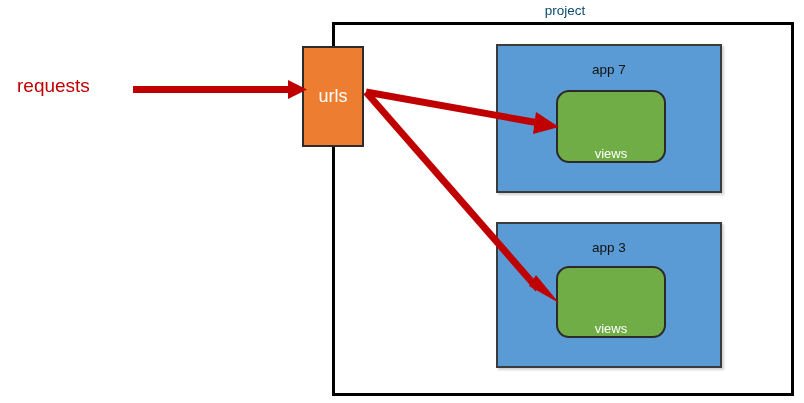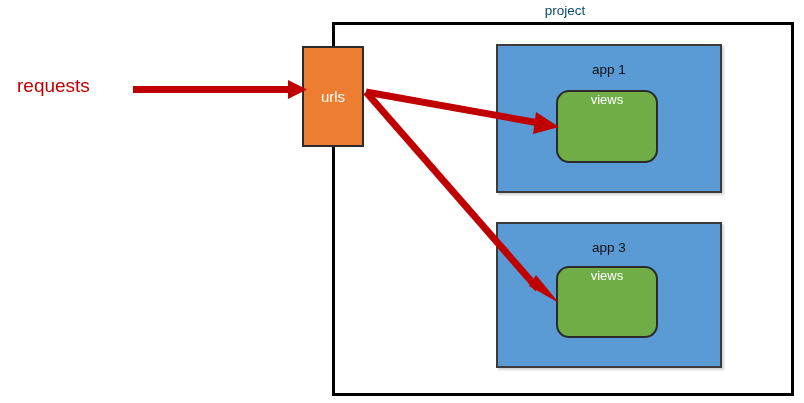--- a/index.html
+++ b/index.html
@@ -48,21 +48,21 @@
     height: 101px;
     background: #ED7D31;
     border: 2px solid #2b2b2b;
     box-sizing: border-box;
     display: flex;
     align-items: center;
     justify-content: center;
     z-index: 5;
   }
   #urls-box .node-label {
-    font-size: 15px;
+    font-size: 18px;
     color: #ffffff;
     line-height: 15px;
   }
   
   .app-box {
     position: absolute;
     left: 496px;
     width: 226px;
     background: #5B9BD5;
     border: 2px solid #3b3b3b;
@@ -78,27 +78,27 @@
     text-align: center;
     font-size: 13.5px;
     color: #111111;
     line-height: 16px;
   }
   #app-1-box .app-label { top: 16px; }
   #app-2-box .app-label { top: 16px; }
   .views-box {
     position: absolute;
     left: 58px;
-    width: 102px;
+    width: 110px;
     background: #70AD47;
     border: 2px solid #2b2b2b;
     border-radius: 13px;
     box-sizing: border-box;
     display: flex;
-    align-items: flex-start;
+    align-items: flex-end;
     justify-content: center;
   }
   #app-1-views { top: 44px; height: 73px; }
   #app-2-views { top: 42px; height: 72px; }
   .views-box .node-label {
     font-size: 13px;
     color: #ffffff;
     line-height: 15px;
   }
   
@@ -130,21 +130,21 @@
   <div id="project-box"></div>
   <div id="project-label">project</div>
 
   <div id="requests-label">requests</div>
 
   <div id="urls-box">
     <span class="node-label">urls</span>
   </div>
 
   <div id="app-1-box" class="app-box">
-    <div class="app-label">app 1</div>
+    <div class="app-label">app 7</div>
     <div id="app-1-views" class="views-box">
       <span class="node-label">views</span>
     </div>
   </div>
 
   <div id="app-2-box" class="app-box">
     <div class="app-label">app 3</div>
     <div id="app-2-views" class="views-box">
       <span class="node-label">views</span>
     </div>

